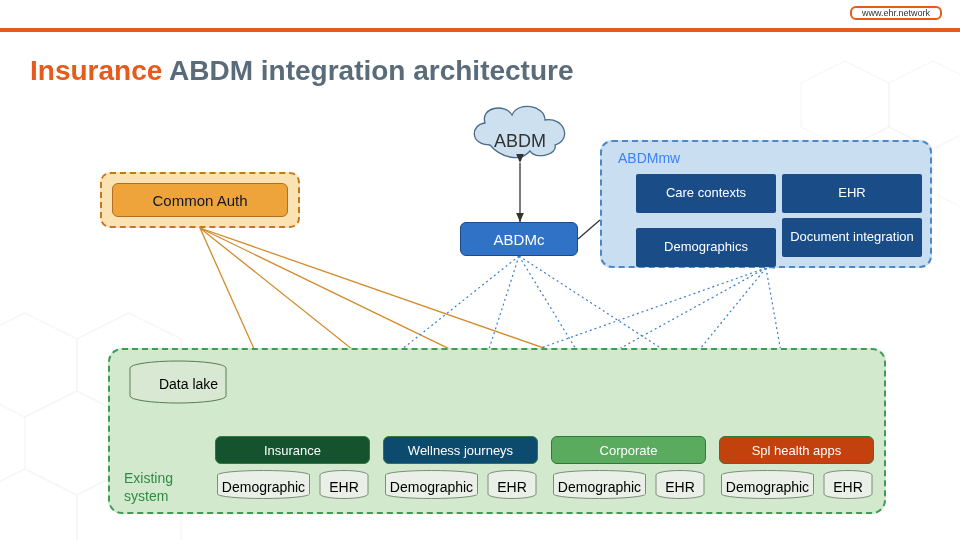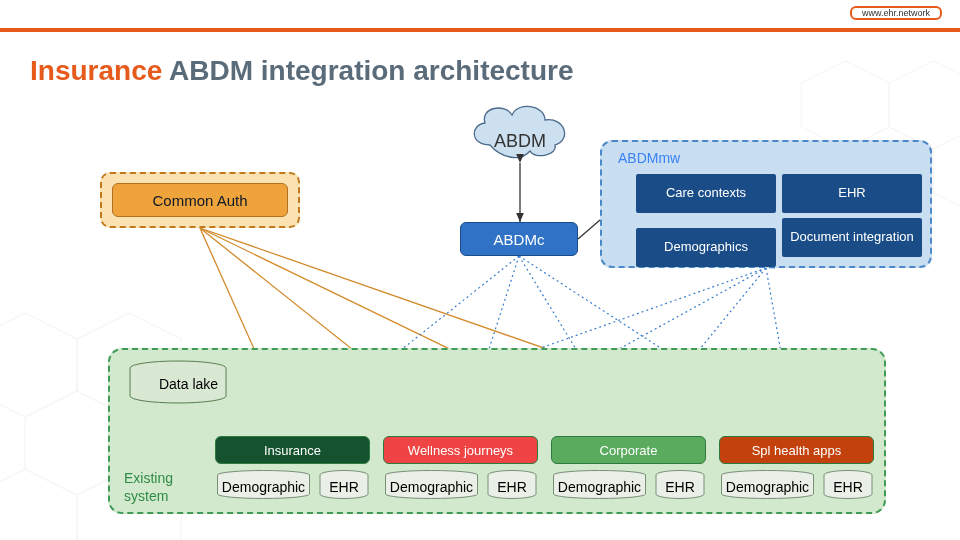--- a/index.html
+++ b/index.html
@@ -34,21 +34,21 @@
 
   .sys-outer { left: 108px; top: 348px; width: 778px; height: 166px; border: 2px dashed #3F9B55; border-radius: 14px; background: #D2E9CD; z-index:2;}
   .sys-label { position: absolute; left: 124px; top: 469px; font-size: 14px; color: #2F8B45; line-height: 1.3; z-index:3;}
 
   .datalake { left: 128px; top: 360px; width: 100px; height: 44px; font-size: 14px; z-index:3;}
   .datalake svg { position:absolute; inset:0;}
   .datalake-text { position:relative; z-index:2; top:2px;margin-left:21px;}
 
   .app { width: 155px; height: 28px; border-radius: 6px; color: #fff; font-size: 13px; border:1px solid #2E7A3E; z-index:3;}
   .appA { left: 215px; top: 436px; background: #14532d; }
-  .appB { left: 383px; top: 436px; background: #ef4444; }
+  .appB { left: 383px; top: 436px; background: #0c4a6e; }
   .appC { left: 551px; top: 436px; background: #5AAB5E; }
   .appD { left: 719px; top: 436px; background: #c2410c; }
 
   .cyl { width: 97px; height: 30px; font-size: 14px; z-index:3; }
   .cyl svg { position:absolute; inset:0; }
   .cyl-text { position:relative; z-index:2; top:2px; }
   .cyl-sm { width: 52px; }
   .dA1 { left: 215px; top: 470px;} .dA2 { left: 318px; top: 470px;}
   .dB1 { left: 383px; top: 470px;} .dB2 { left: 486px; top: 470px;}
   .dC1 { left: 551px; top: 470px;} .dC2 { left: 654px; top: 470px;}

